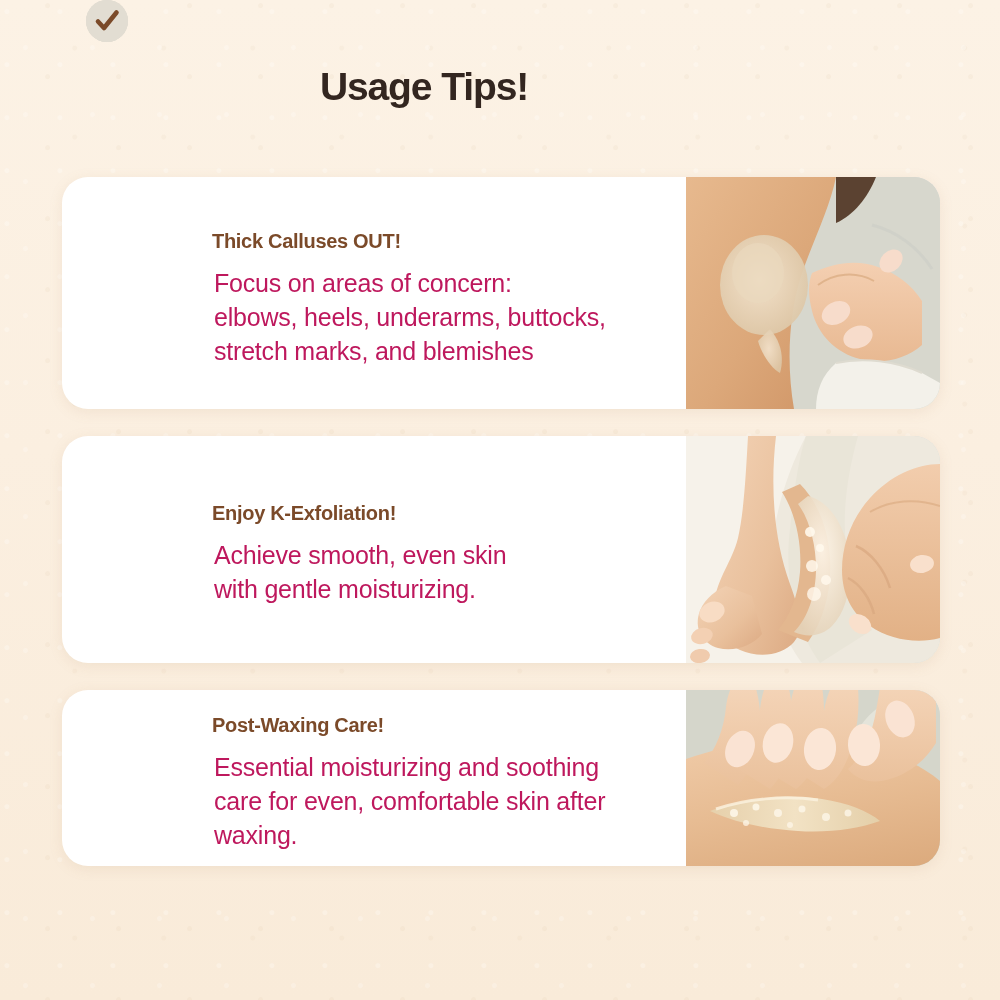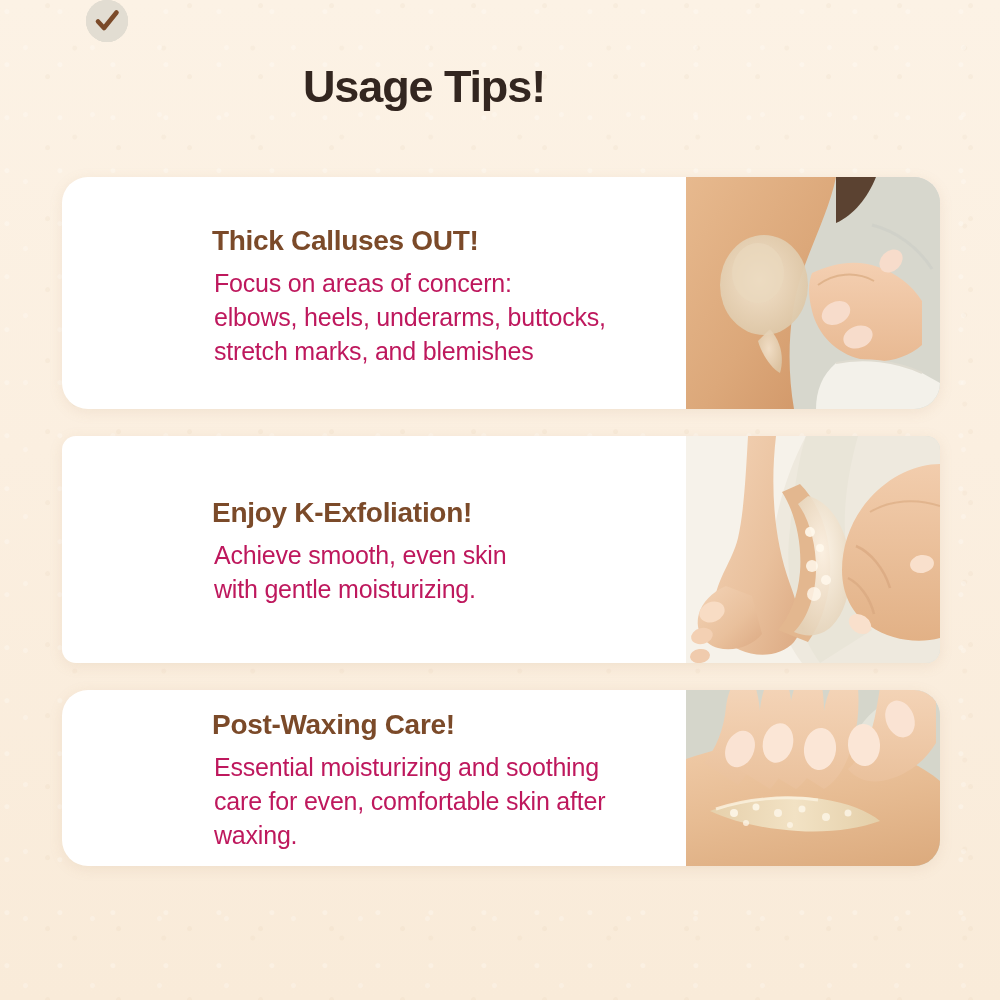--- a/index.html
+++ b/index.html
@@ -37,41 +37,41 @@
     background-size: 53px 53px, 71px 71px, 67px 67px, 89px 89px;
   }
 
   
   .page-title {
     position: absolute;
     top: 52px;
     left: 0;
     width: 848px;
     text-align: center;
-    font-size: 45px;
+    font-size: 39px;
     line-height: 70px;
     font-weight: 900;
     letter-spacing: -1.1px;
     color: #332620;
     z-index: 3;
   }
 
   
   .card {
     position: absolute;
     left: 62px;
     width: 878px;
     background: #ffffff;
     border-radius: 26px;
     overflow: hidden;
     box-shadow: 0 3px 14px rgba(180,140,100,.13);
     z-index: 2;
   }
   #card-0 { top: 177px; height: 232px; }
-  #card-1 { top: 436px; height: 227px; border-radius: 14px; }
+  #card-1 { top: 436px; height: 227px; }
   #card-2 { top: 690px; height: 176px; }
 
   .card-text {
     position: absolute;
     left: 0;
     top: 0;
     width: 686px;
     height: 100%;
     box-sizing: border-box;
     padding: 0 26px 0 86px;
@@ -90,21 +90,21 @@
     height: 42px;
     border-radius: 50%;
     background: #e2ddd2;
     display: flex;
     align-items: center;
     justify-content: center;
   }
   .check-badge svg { display: block; }
 
   .card-heading {
-    font-size: 28px;
+    font-size: 20px;
     line-height: 34px;
     font-weight: 700;
     color: #7b4a29;
     letter-spacing: -.3px;
     margin: 0 0 8px 64px;
   }
   .card-body {
     font-size: 25px;
     line-height: 34px;
     font-weight: 400;

